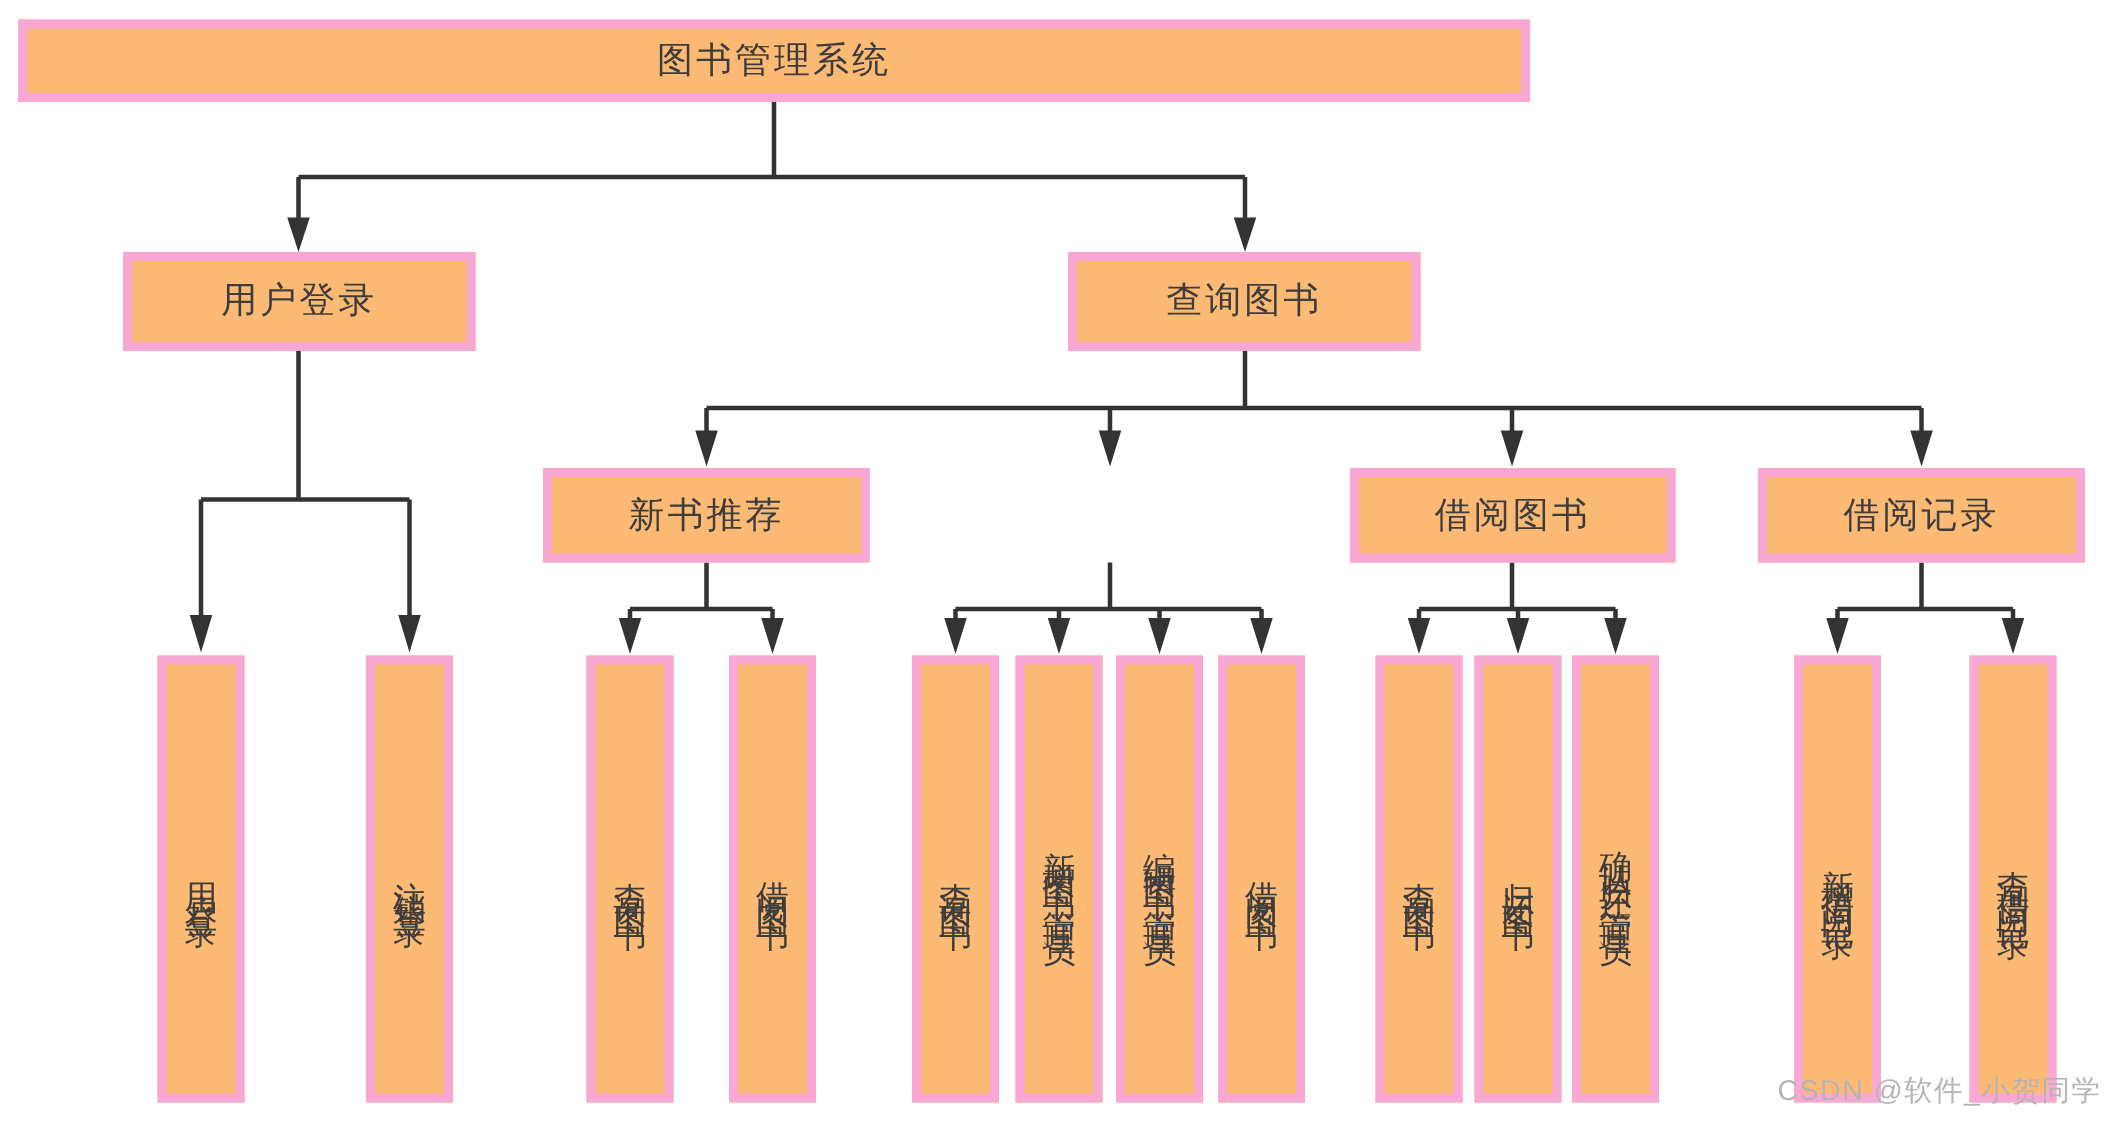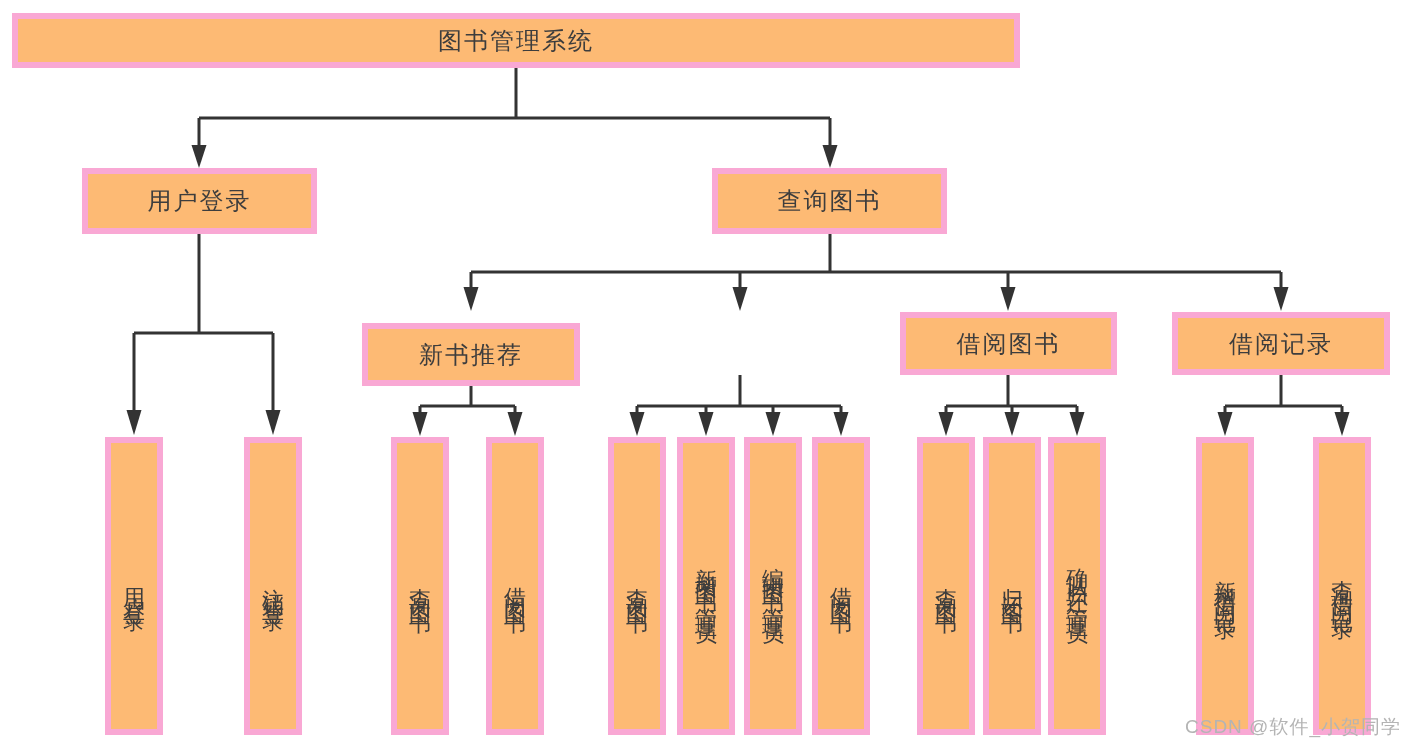--- a/index.html
+++ b/index.html
@@ -101,21 +101,21 @@
       <polygon points="1217.5,412 1232.5,412 1225,436" fill="#333333" stroke="none"></polygon>
       <polygon points="1334.5,412 1349.5,412 1342,436" fill="#333333" stroke="none"></polygon>
     </g>
   </svg>
 
   <div class="box hbox" style="left:12px; top:13px; width:1008px; height:55px;">图书管理系统</div>
 
   <div class="box hbox" style="left:82px; top:168px; width:235px; height:66px;">用户登录</div>
   <div class="box hbox" style="left:712px; top:168px; width:235px; height:66px;">查询图书</div>
 
-  <div class="box hbox" style="left:362px; top:323px; width:218px; height:63px;">新书推荐</div>
+  <div class="box hbox" style="left:362px; top:312px; width:218px; height:63px;">新书推荐</div>
   <div class="box hbox" style="left:900px; top:312px; width:217px; height:63px;">借阅图书</div>
   <div class="box hbox" style="left:1172px; top:312px; width:218px; height:63px;">借阅记录</div>
 
   <div class="box vbox" style="left:105px; top:437px; width:58px; height:298px;">用户登录</div>
   <div class="box vbox" style="left:244px; top:437px; width:58px; height:298px;">注销登录</div>
 
   <div class="box vbox" style="left:391px; top:437px; width:58px; height:298px;">查询图书</div>
   <div class="box vbox" style="left:486px; top:437px; width:58px; height:298px;">借阅图书</div>
 
   <div class="box vbox" style="left:608px; top:437px; width:58px; height:298px;">查询图书</div>

